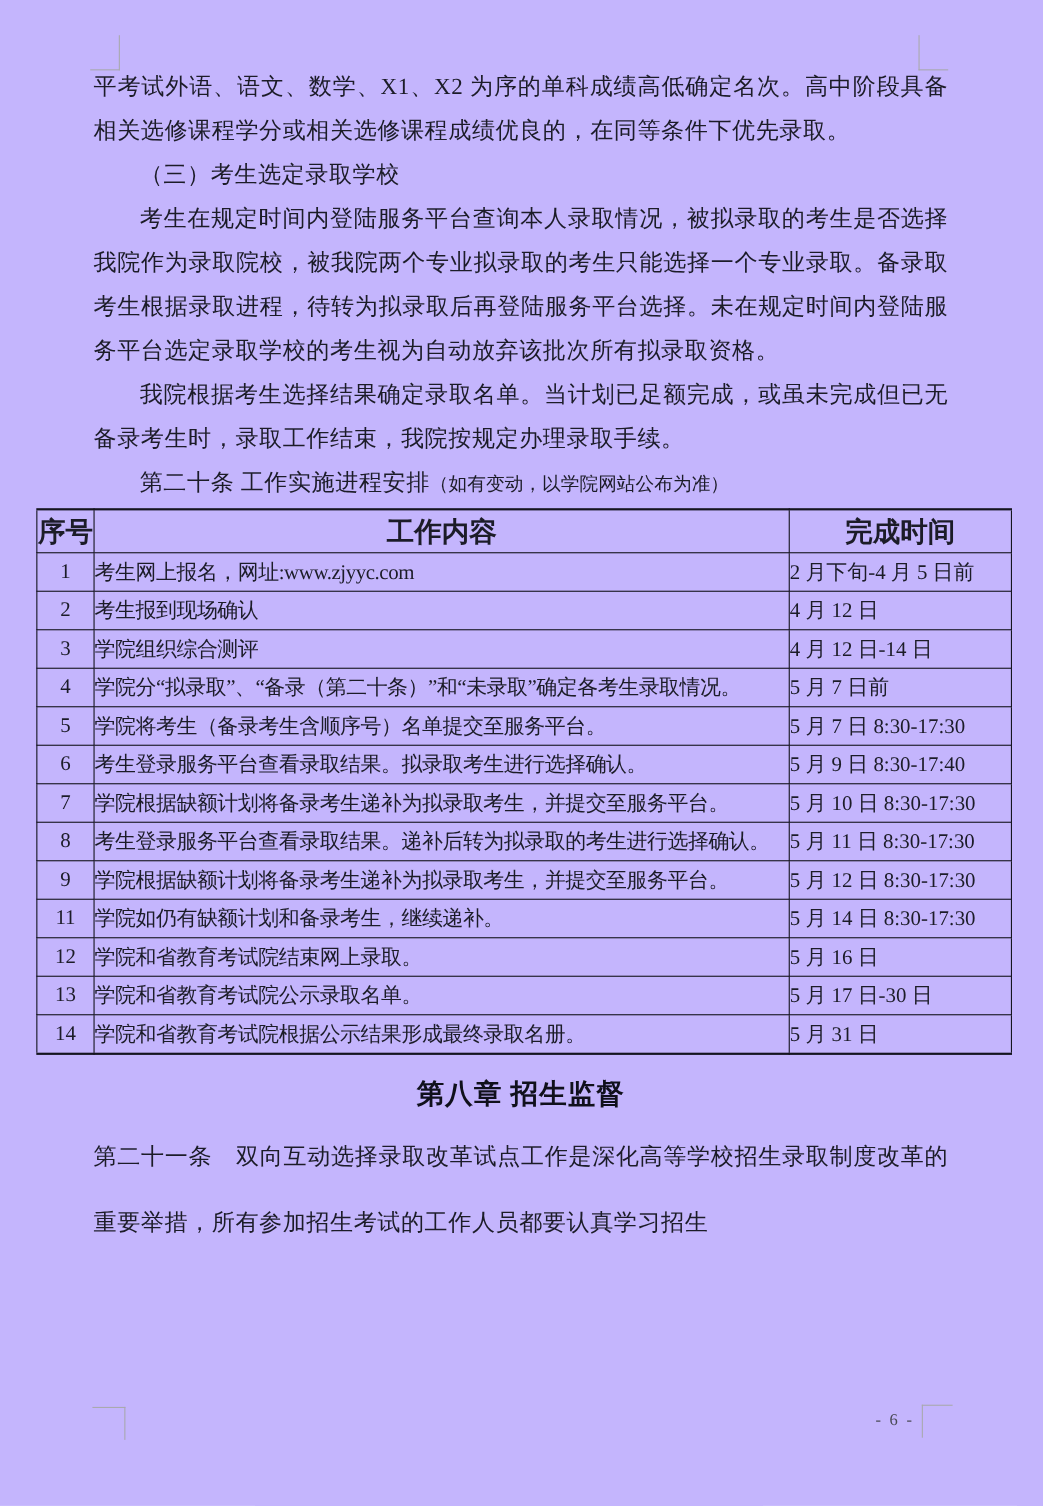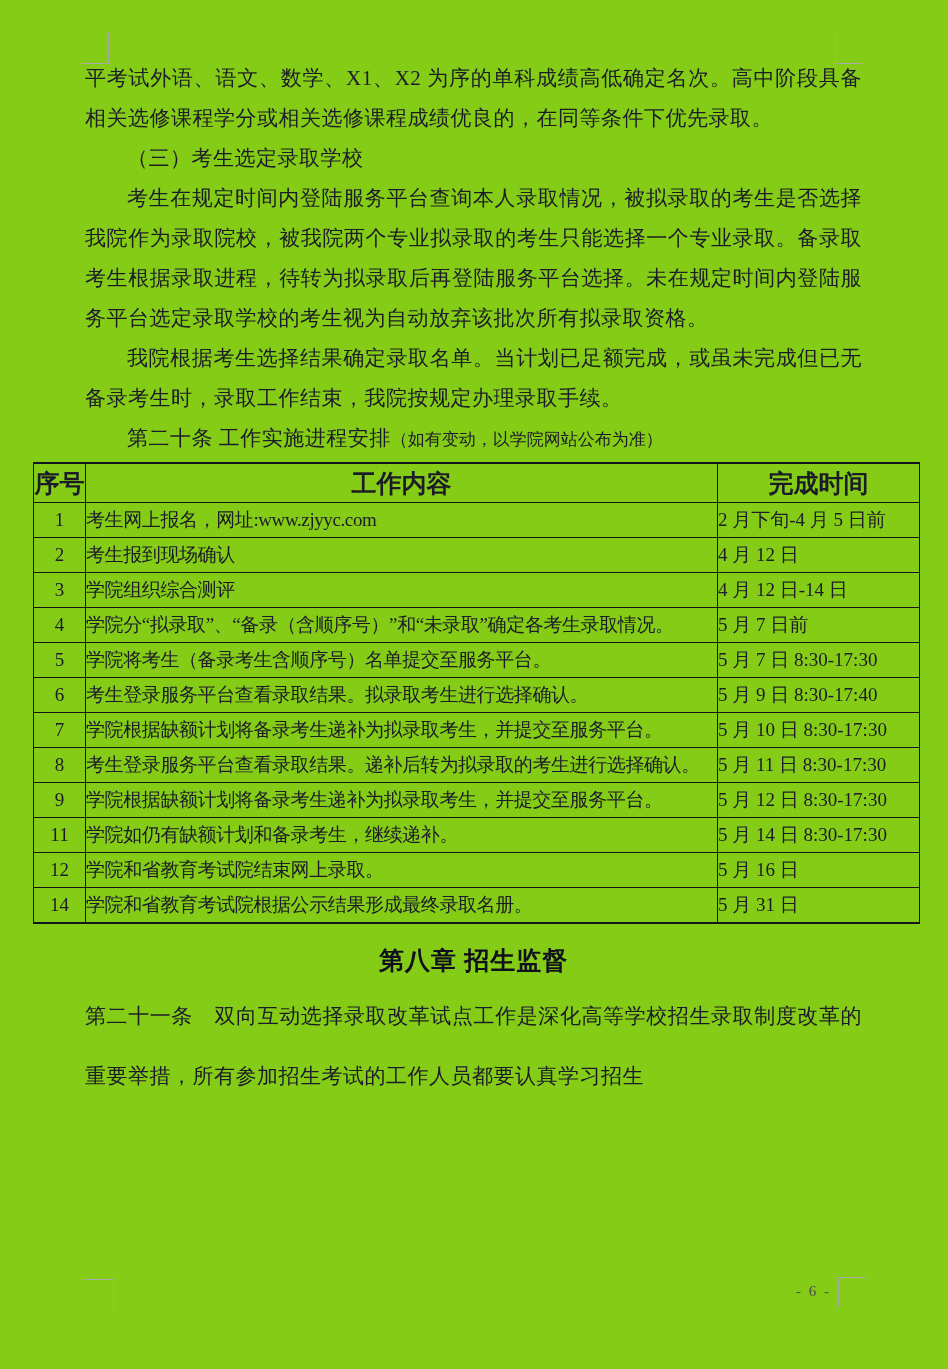--- a/index.html
+++ b/index.html
@@ -5,21 +5,21 @@
 <style>
   html, body {
     margin: 0;
     padding: 0;
     background: #ffffff;
   }
   .page {
     position: relative;
     width: 948px;
     height: 1369px;
-    background: #84cc16;
+    background: #c4b5fd;
     box-sizing: border-box;
     padding: 58px 86px 0 85px;
     font-family: "Liberation Serif", "DejaVu Serif", serif;
     color: #1c1c28;
     overflow: hidden;
   }
   p.body {
     margin: 0;
     font-size: 21px;
     line-height: 40px;
@@ -161,21 +161,21 @@
           <td class="col-content">考生报到现场确认</td>
           <td class="col-time">4 月 12 日</td>
         </tr>
         <tr>
           <td class="col-no">3</td>
           <td class="col-content">学院组织综合测评</td>
           <td class="col-time">4 月 12 日-14 日</td>
         </tr>
         <tr>
           <td class="col-no">4</td>
-          <td class="col-content">学院分“拟录取”、“备录（含顺序号）”和“未录取”确定各考生录取情况。</td>
+          <td class="col-content">学院分“拟录取”、“备录（第二十条）”和“未录取”确定各考生录取情况。</td>
           <td class="col-time">5 月 7 日前</td>
         </tr>
         <tr>
           <td class="col-no">5</td>
           <td class="col-content">学院将考生（备录考生含顺序号）名单提交至服务平台。</td>
           <td class="col-time">5 月 7 日 8:30-17:30</td>
         </tr>
         <tr>
           <td class="col-no">6</td>
           <td class="col-content">考生登录服务平台查看录取结果。拟录取考生进行选择确认。</td>
@@ -200,20 +200,25 @@
           <td class="col-no">11</td>
           <td class="col-content">学院如仍有缺额计划和备录考生，继续递补。</td>
           <td class="col-time">5 月 14 日 8:30-17:30</td>
         </tr>
         <tr>
           <td class="col-no">12</td>
           <td class="col-content">学院和省教育考试院结束网上录取。</td>
           <td class="col-time">5 月 16 日</td>
         </tr>
         <tr>
+          <td class="col-no">13</td>
+          <td class="col-content">学院和省教育考试院公示录取名单。</td>
+          <td class="col-time">5 月 17 日-30 日</td>
+        </tr>
+        <tr>
           <td class="col-no">14</td>
           <td class="col-content">学院和省教育考试院根据公示结果形成最终录取名册。</td>
           <td class="col-time">5 月 31 日</td>
         </tr>
       </tbody>
   </table>
 
   <h2 class="chapter chapter8">第八章 招生监督</h2>
 
   <p class="body clause21">第二十一条　双向互动选择录取改革试点工作是深化高等学校招生录取制度改革的重要举措，所有参加招生考试的工作人员都要认真学习招生</p>

